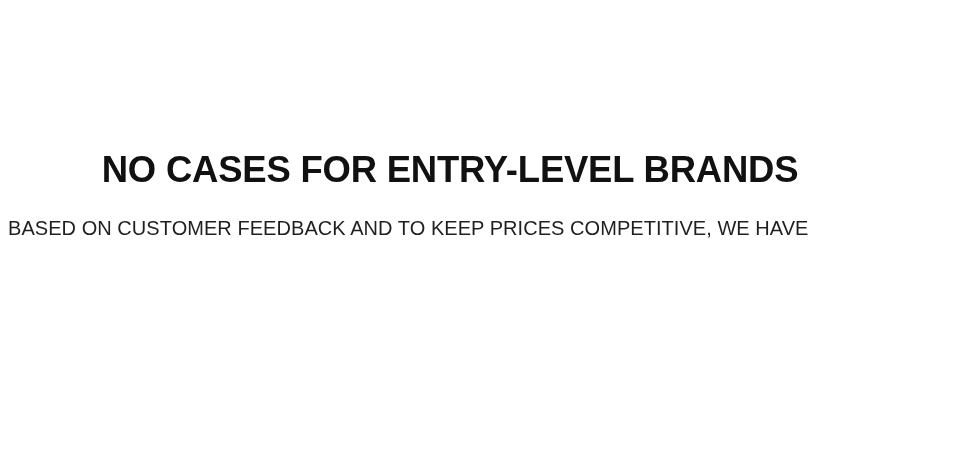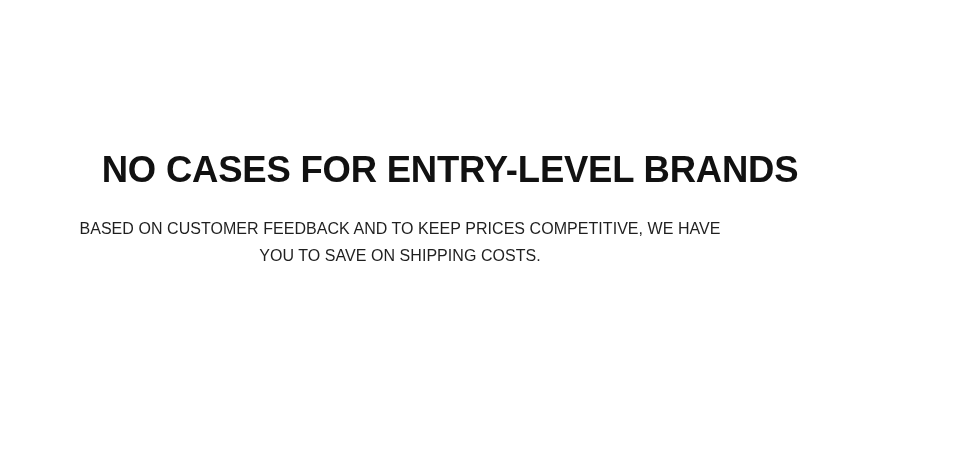--- a/index.html
+++ b/index.html
@@ -39,26 +39,26 @@
     line-height: 40px;
     letter-spacing: -0.2px;
     color: #111111;
     text-transform: uppercase;
     white-space: nowrap;
     transform: scaleX(0.985);
     transform-origin: center center;
   }
 
   .promo-body {
-    margin: 0;
+    margin: 8px;
     margin-top: 25px;
     width: 800px;
     text-align: center;
     font-family: "Liberation Sans", sans-serif;
-    font-size: 16px;
+    font-size: 20px;
     font-weight: 400;
     line-height: 27px;
     letter-spacing: 0.05px;
     color: #1f1f1f;
     text-transform: uppercase;
   }
 
   .promo-body .body-line {
     display: block;
     white-space: nowrap;
@@ -66,16 +66,15 @@
 </style>
 </head>
 <body>
 
 <div class="promo-banner">
 
   <h1 class="promo-heading">NO CASES FOR ENTRY-LEVEL BRANDS</h1>
 
   <p class="promo-body">
     <span class="body-line">BASED ON CUSTOMER FEEDBACK AND TO KEEP PRICES COMPETITIVE, WE HAVE</span>
-    <span class="body-line">YOU TO SAVE ON SHIPPING COSTS.</span>
   </p>
 
 </div>
 
 </body></html>

